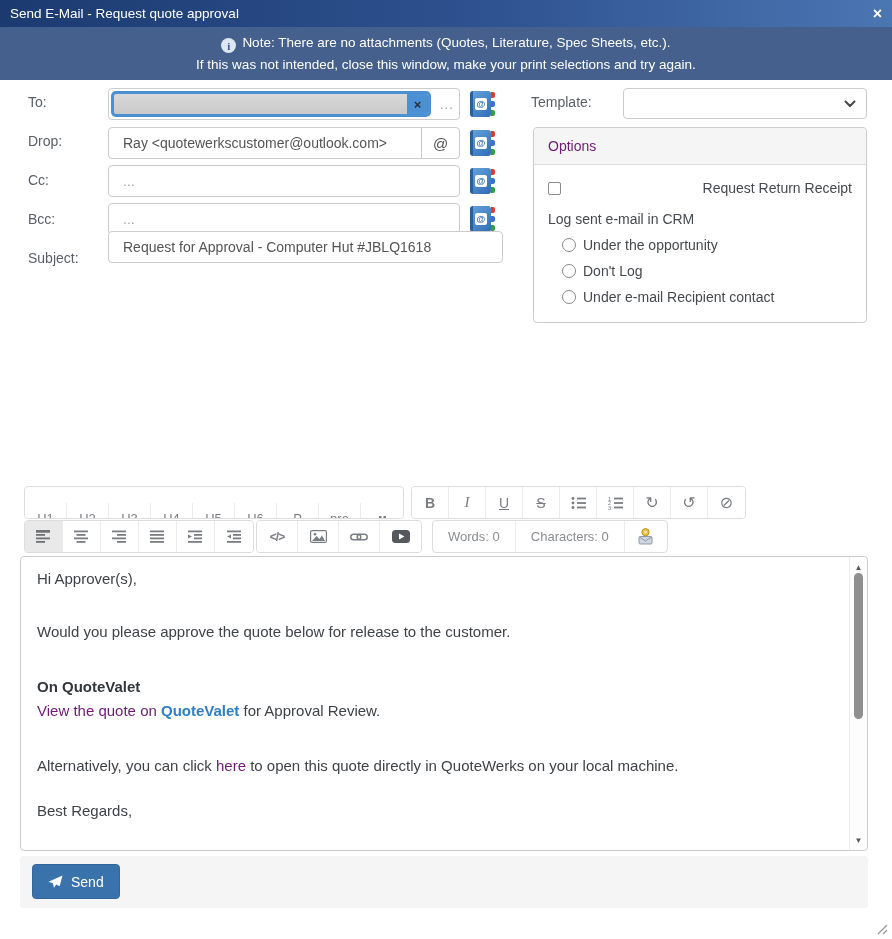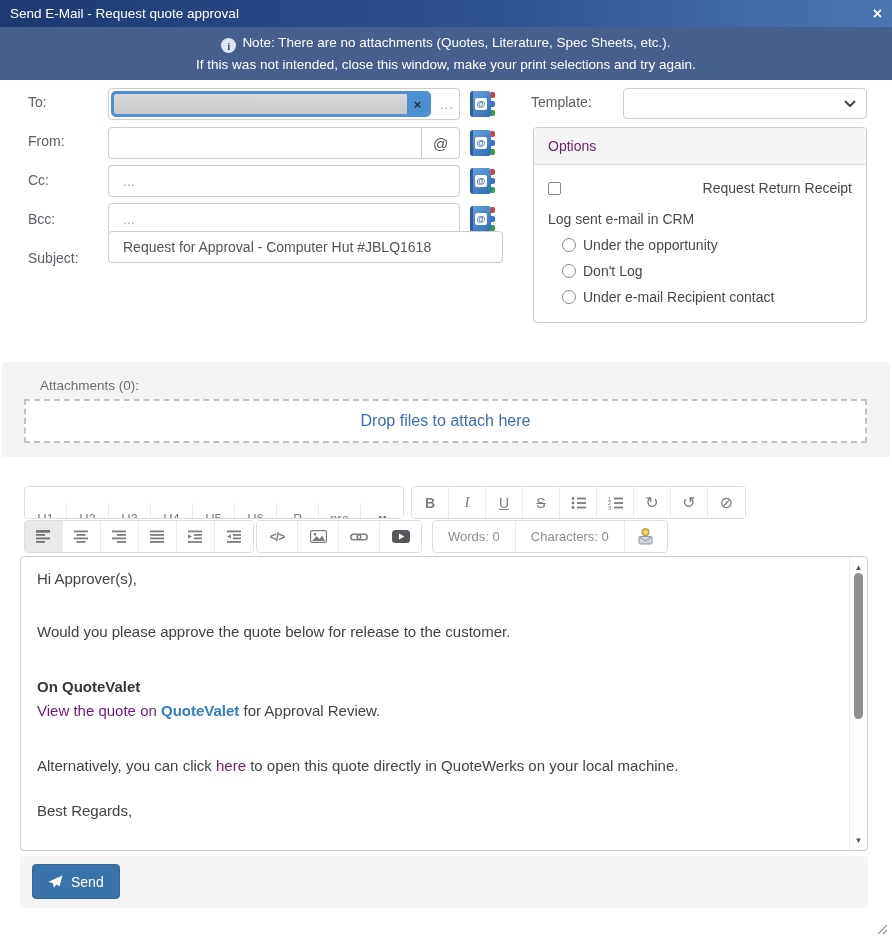--- a/index.html
+++ b/index.html
@@ -191,22 +191,23 @@
     <span class="more-dots">...</span>
   </div>
   <span class="book" style="left:470px; top:91px;">
     <span class="cover"></span>
     <span class="tab t1"></span>
       <span class="tab t2"></span>
       <span class="tab t3"></span>
     <span class="at">@</span>
   </span>
 
-  <div class="lbl" style="top:133px;">From:</div>
+  <div class="lbl" style="top:133px;">Drop:</div>
   <div class="inp" style="left:108px; top:127px; width:352px;">
+    <span class="val">Ray &lt;quotewerkscustomer@outlook.com&gt;</span>
     <span class="at-cell">@</span>
   </div>
   <span class="book" style="left:470px; top:130px;">
     <span class="cover"></span>
     <span class="tab t1"></span>
       <span class="tab t2"></span>
       <span class="tab t3"></span>
     <span class="at">@</span>
   </span>
 
@@ -263,26 +264,20 @@
         <span class="radio"></span>
         <span>Don't Log</span>
       </div>
       <div class="radio-row">
         <span class="radio"></span>
         <span>Under e-mail Recipient contact</span>
       </div>
     </div>
   </div>
 
-  <div class="attach-band">
-    <div class="attach-label">Attachments (0):</div>
-    <div class="dropzone">
-      <span>Drop files to attach here</span>
-    </div>
-  </div>
 
   <div class="tgroup" style="left:24px; top:486px;">
     <span class="tbtn w42">H1</span>
     <span class="tbtn w42">H2</span>
     <span class="tbtn w42">H3</span>
     <span class="tbtn w42">H4</span>
     <span class="tbtn w42">H5</span>
     <span class="tbtn w42">H6</span>
     <span class="tbtn w42">P</span>
     <span class="tbtn w42">pre</span>

